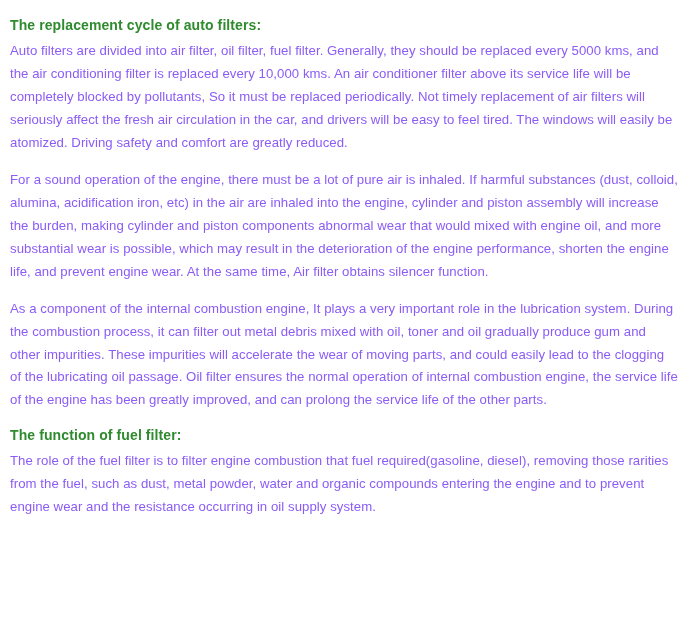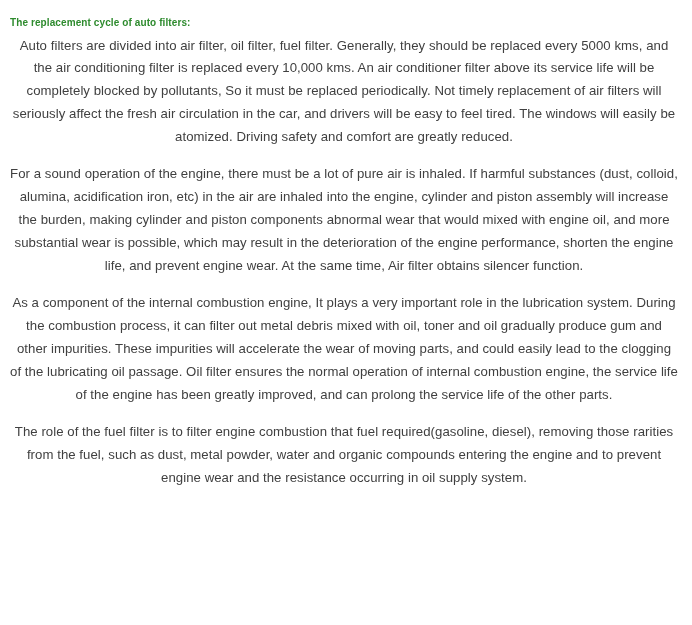--- a/index.html
+++ b/index.html
@@ -22,34 +22,34 @@
   }
   .section {
     margin-bottom: 14px;
   }
   .section:last-child {
     margin-bottom: 0;
   }
   h2.section-heading {
     margin: 0 0 5px 0;
     font-family: "Liberation Sans", sans-serif;
-    font-size: 10px;
+    font-size: 14px;
     font-weight: bold;
     color: #2e8b2e;
     line-height: 1.35;
     letter-spacing: 0.1px;
   }
   p.section-body {
     margin: 0;
     font-family: "Liberation Sans", sans-serif;
     font-size: 13.2px;
     font-weight: normal;
-    color: #404040;
+    color: #8b5cf6;
     line-height: 1.74;
-    text-align: center;
+    text-align: left;
     letter-spacing: 0.05px;
   }
 </style>
 </head>
 <body>
 
 <div class="page">
 
   <div class="section">
     <h2 class="section-heading">The replacement cycle of auto filters:</h2>
@@ -58,16 +58,17 @@
 
   <div class="section">
     <p class="section-body">For a sound operation of the engine, there must be a lot of pure air is inhaled. If harmful substances (dust, colloid, alumina, acidification iron, etc) in the air are inhaled into the engine, cylinder and piston assembly will increase the burden, making cylinder and piston components abnormal wear that would mixed with engine oil, and more substantial wear is possible, which may result in the deterioration of the engine performance, shorten the engine life, and prevent engine wear. At the same time, Air filter obtains silencer function.</p>
   </div>
 
   <div class="section">
     <p class="section-body">As a component of the internal combustion engine, It plays a very important role in the lubrication system. During the combustion process, it can filter out metal debris mixed with oil, toner and oil gradually produce gum and other impurities. These impurities will accelerate the wear of moving parts, and could easily lead to the clogging of the lubricating oil passage. Oil filter ensures the normal operation of internal combustion engine, the service life of the engine has been greatly improved, and can prolong the service life of the other parts.</p>
   </div>
 
   <div class="section">
+    <h2 class="section-heading">The function of fuel filter:</h2>
     <p class="section-body">The role of the fuel filter is to filter engine combustion that fuel required(gasoline, diesel), removing those rarities from the fuel, such as dust, metal powder, water and organic compounds entering the engine and to prevent engine wear and the resistance occurring in oil supply system.</p>
   </div>
 
 </div>
 
 </body></html>

